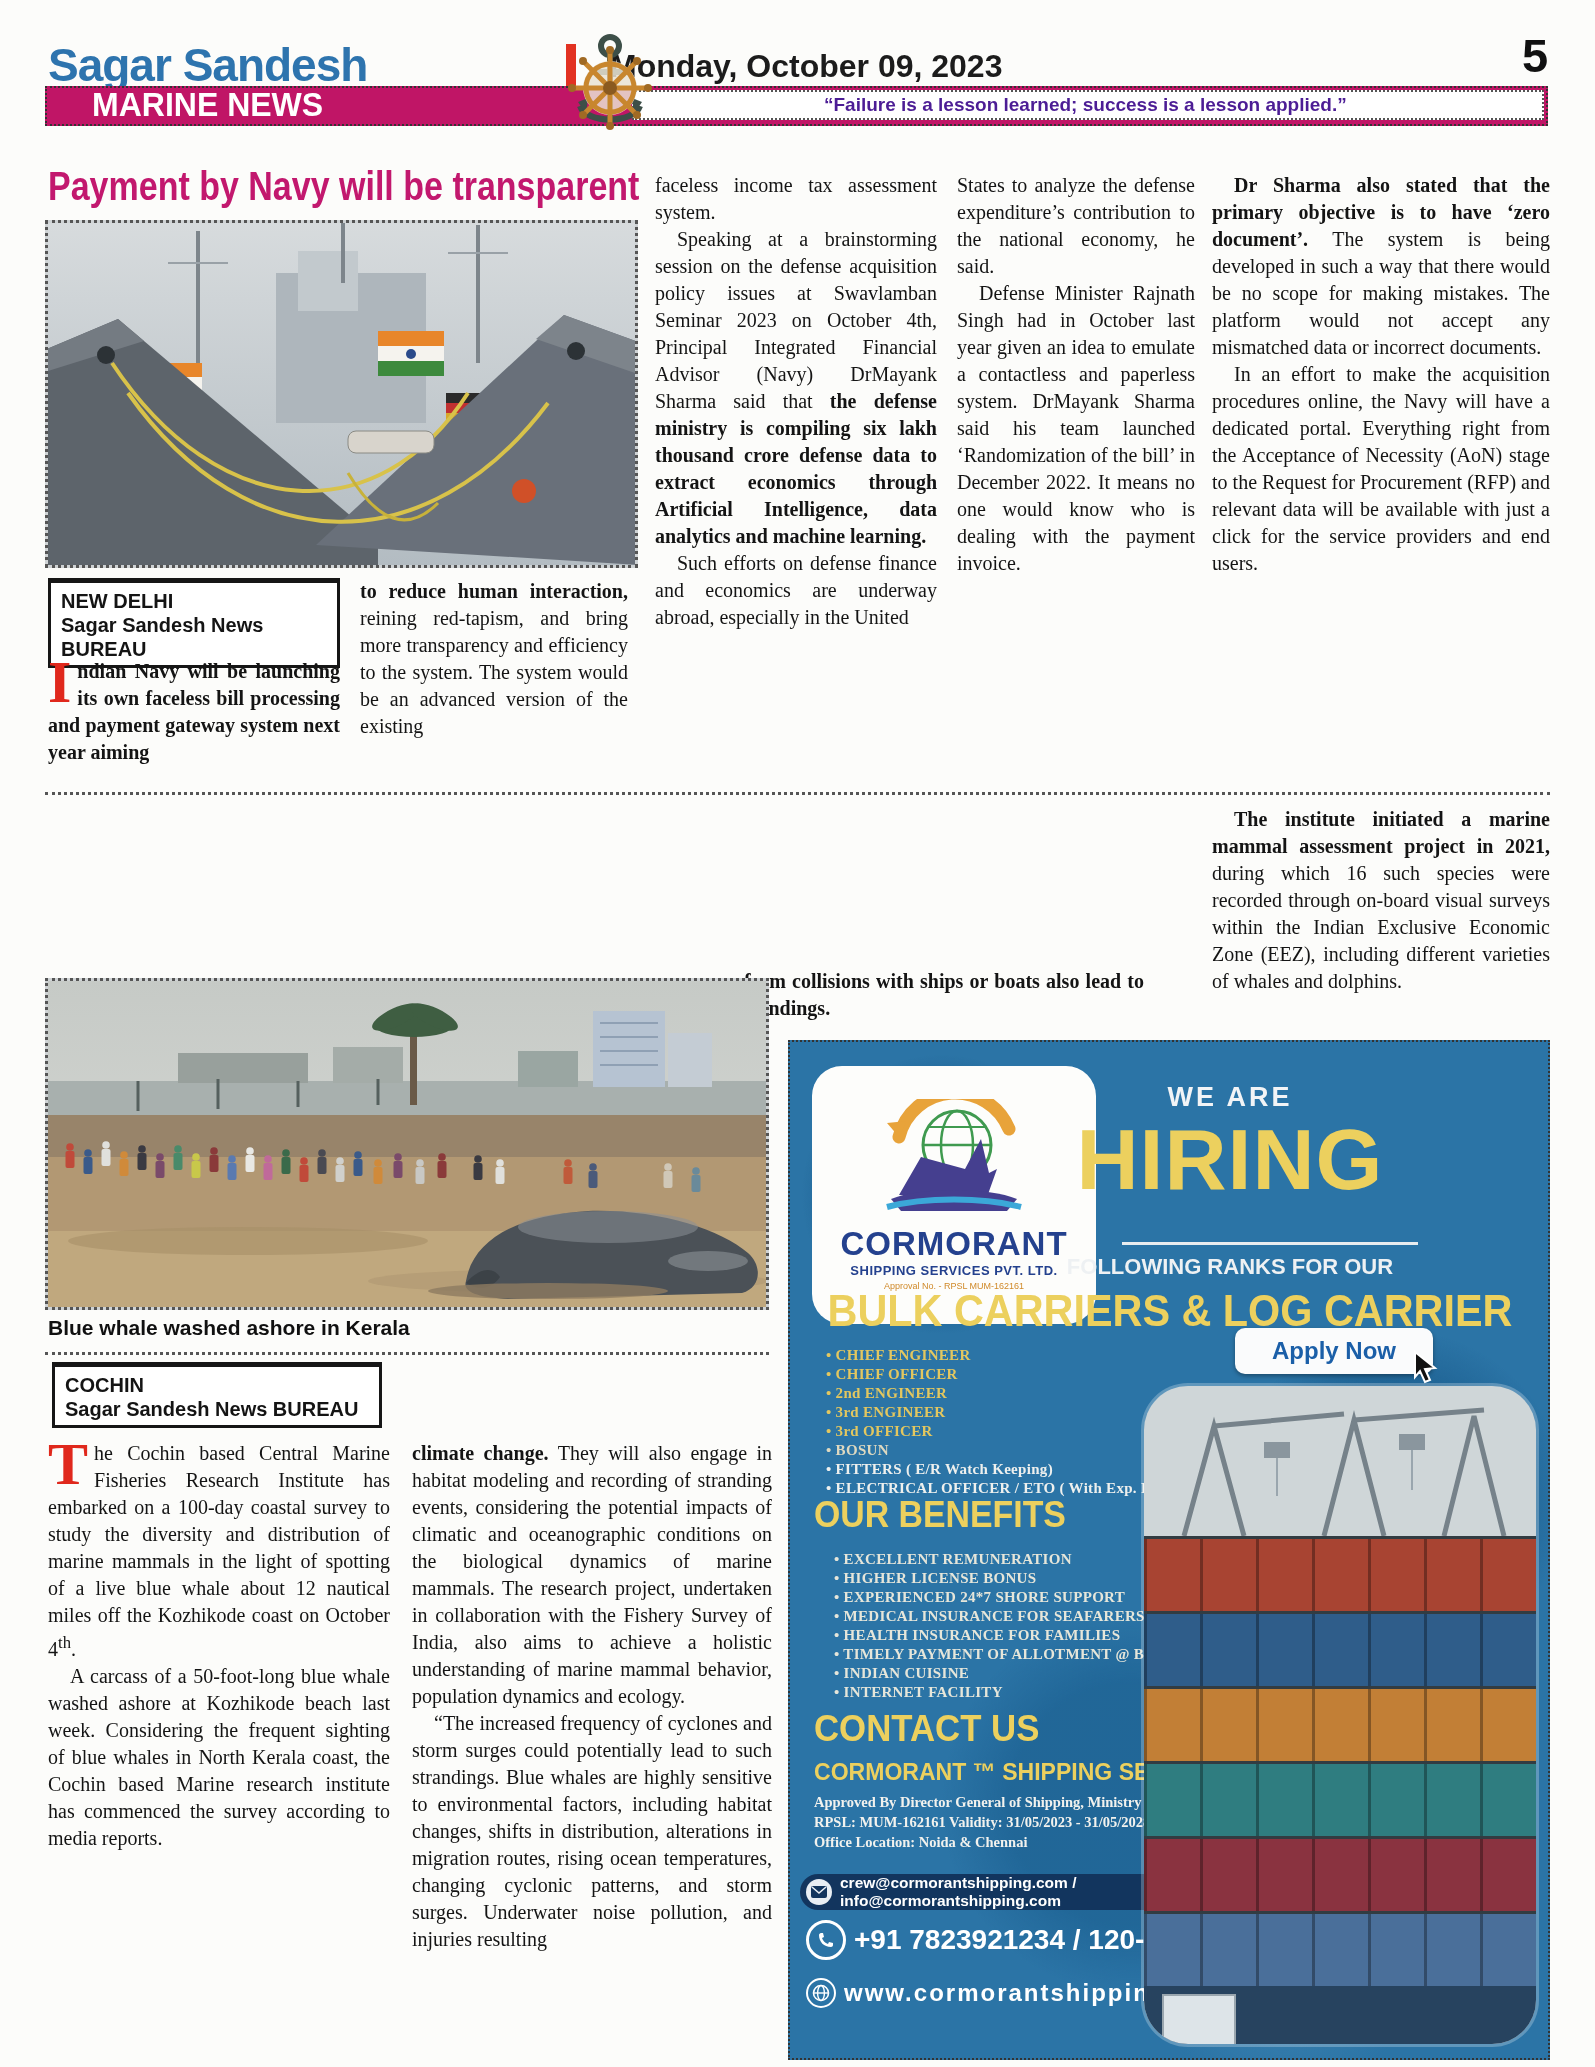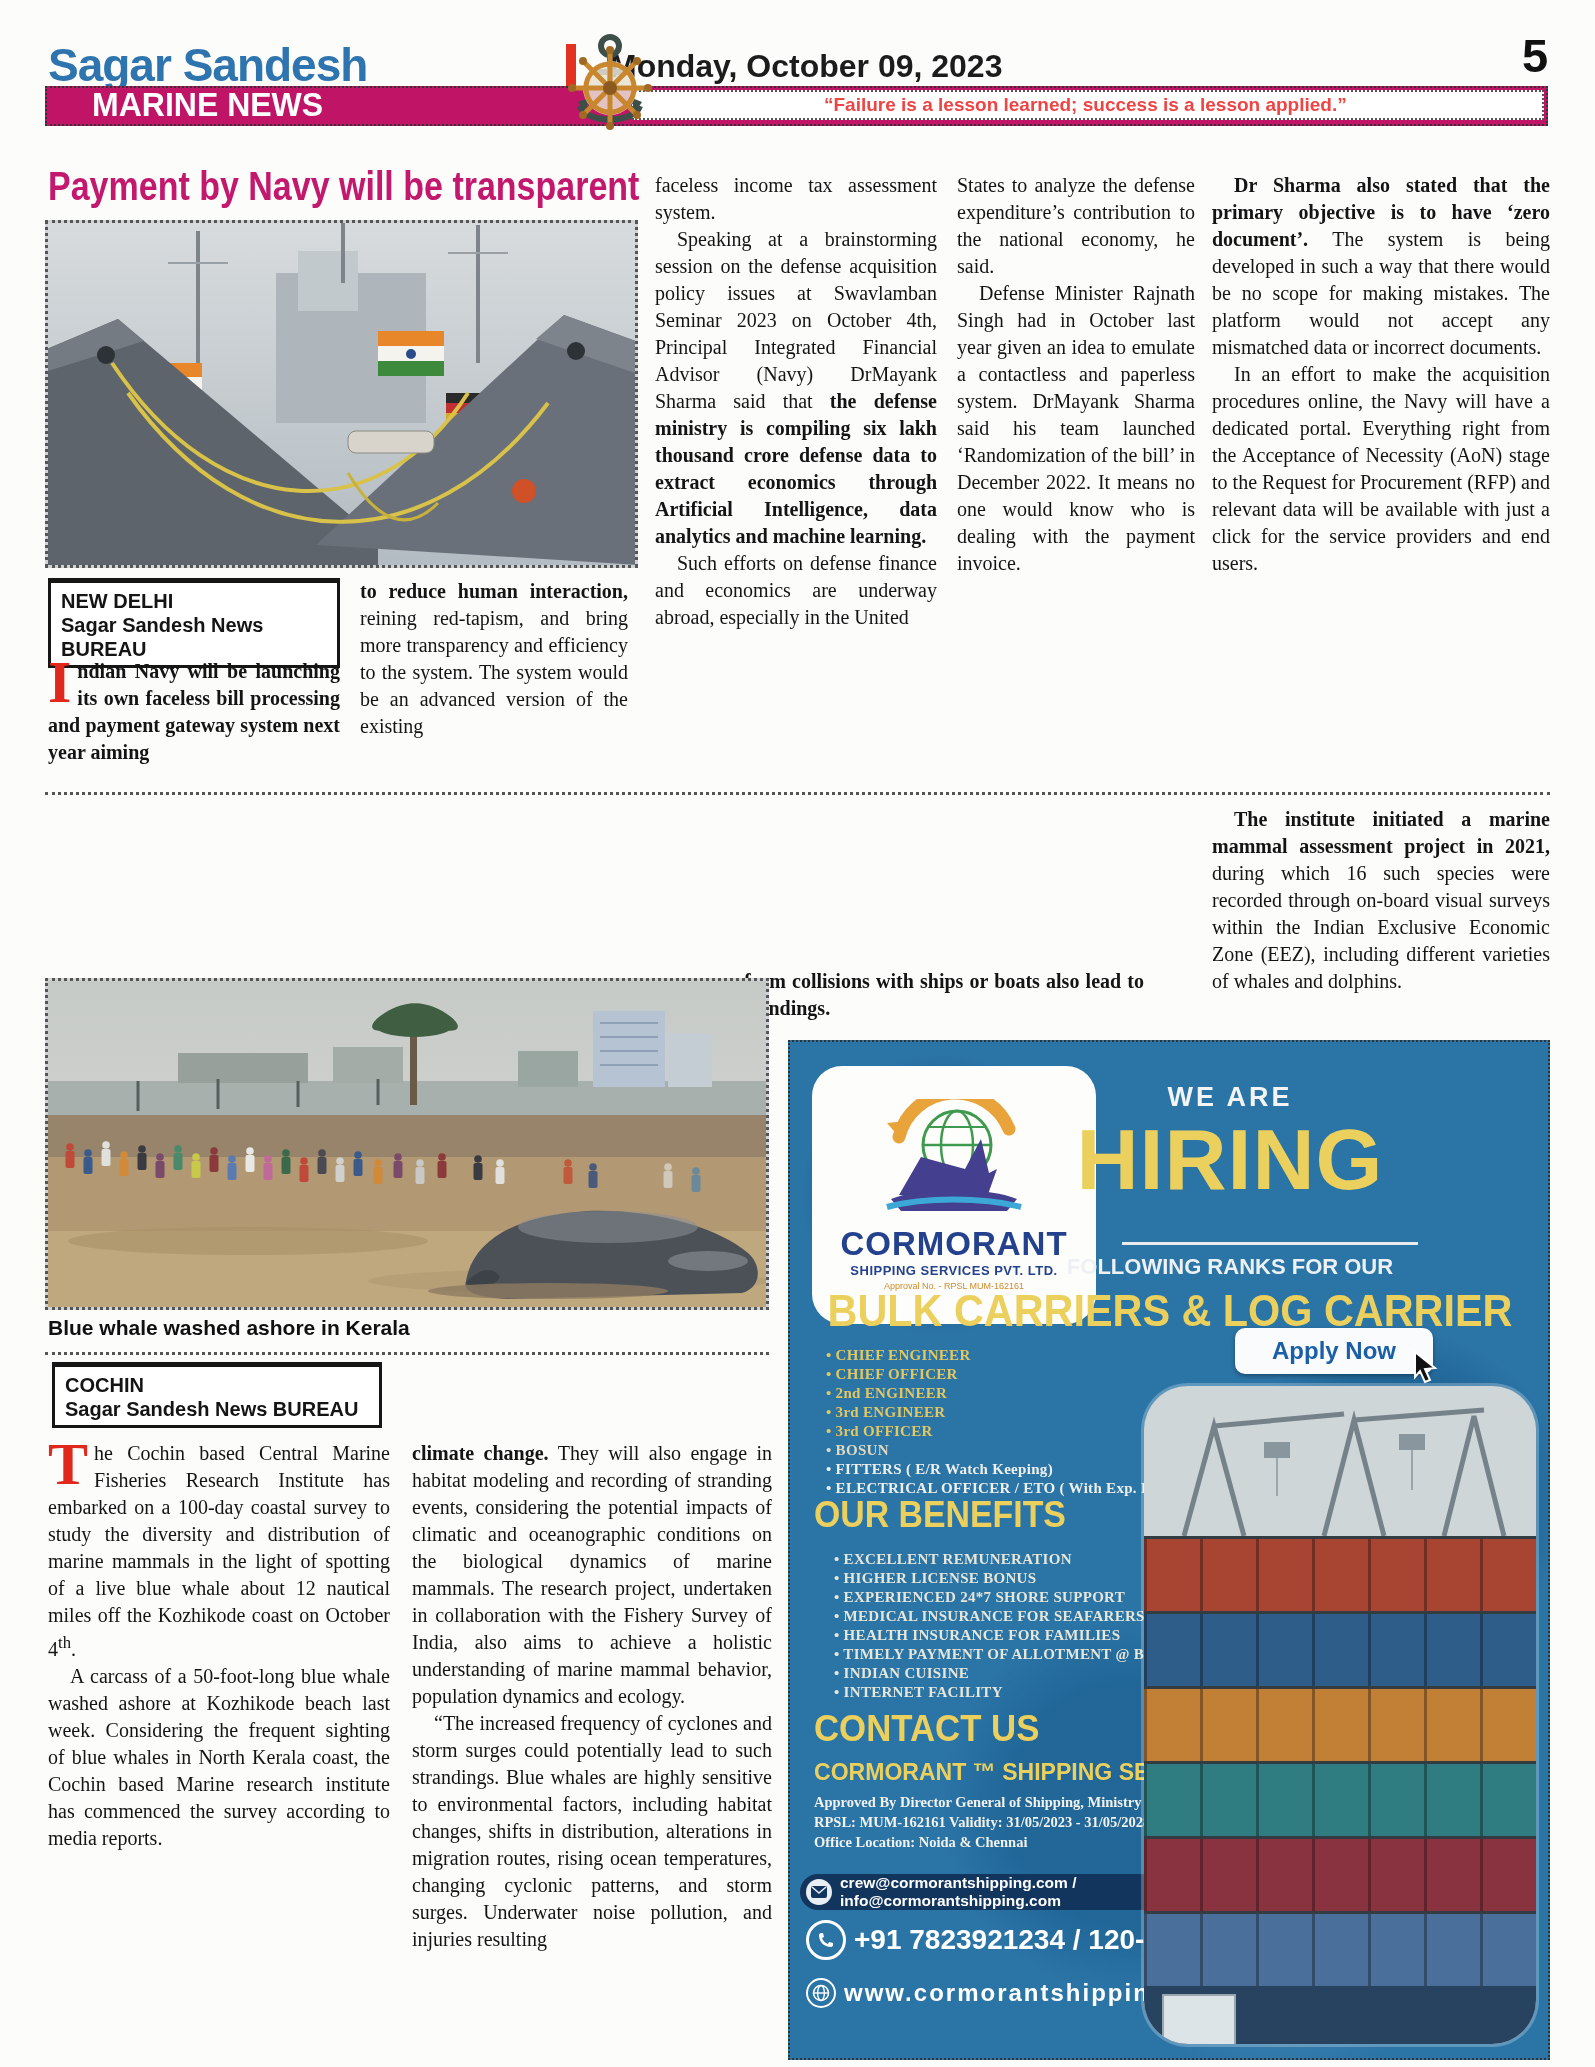--- a/index.html
+++ b/index.html
@@ -17,21 +17,21 @@
         font-size:47px;color:#111;}
 
   
   .banner{left:45px;top:86px;width:1503px;height:40px;background:#c01566;
           border:2px dotted #333;box-sizing:border-box;}
   .banner-title{position:absolute;left:45px;top:-2px;color:#fff;font-family:"Liberation Sans",sans-serif;
           font-weight:bold;font-size:33px;letter-spacing:0px;transform:scaleX(.97);transform-origin:left;}
   .quotebox{position:absolute;left:585px;top:2px;width:912px;height:30px;background:#fff;
           border:2px dotted #555;box-sizing:border-box;display:flex;align-items:center;}
   .quotebox span{margin-left:190px;font-family:"Liberation Sans",sans-serif;font-weight:bold;
-          font-size:19px;color:#ef4444;}
+          font-size:19px;color:#4c1d95;}
   .wheel{left:560px;top:32px;}
 
   
   .headline1{left:48px;top:164px;color:#c2186e;font-family:"Liberation Sans",sans-serif;
       font-weight:bold;font-size:40px;white-space:nowrap;transform:scaleX(.85);transform-origin:left;}
   .photo-frame{border:3px dotted #555;box-sizing:border-box;background:#cfd3d5;}
   .bybox{border:3px solid #161616;border-top-width:5px;box-sizing:border-box;background:#fff;
       padding:6px 10px 4px 10px;font-family:"Liberation Sans",sans-serif;font-weight:bold;}
   .bybox .city{font-size:20px;line-height:24px;}
   .bybox .bureau{font-size:20px;line-height:24px;}

